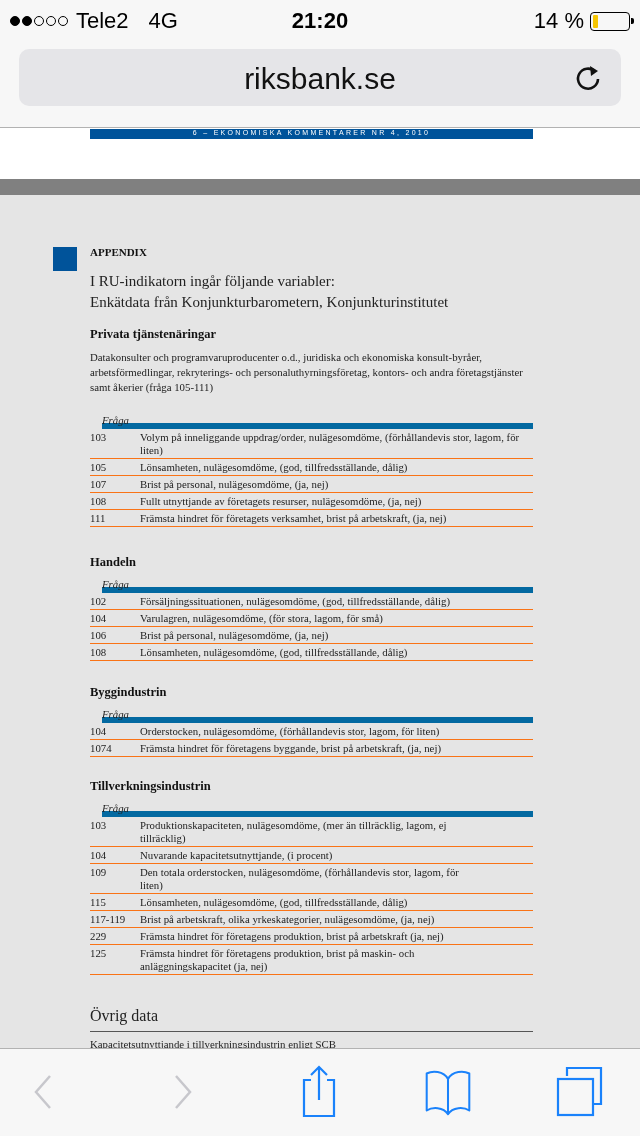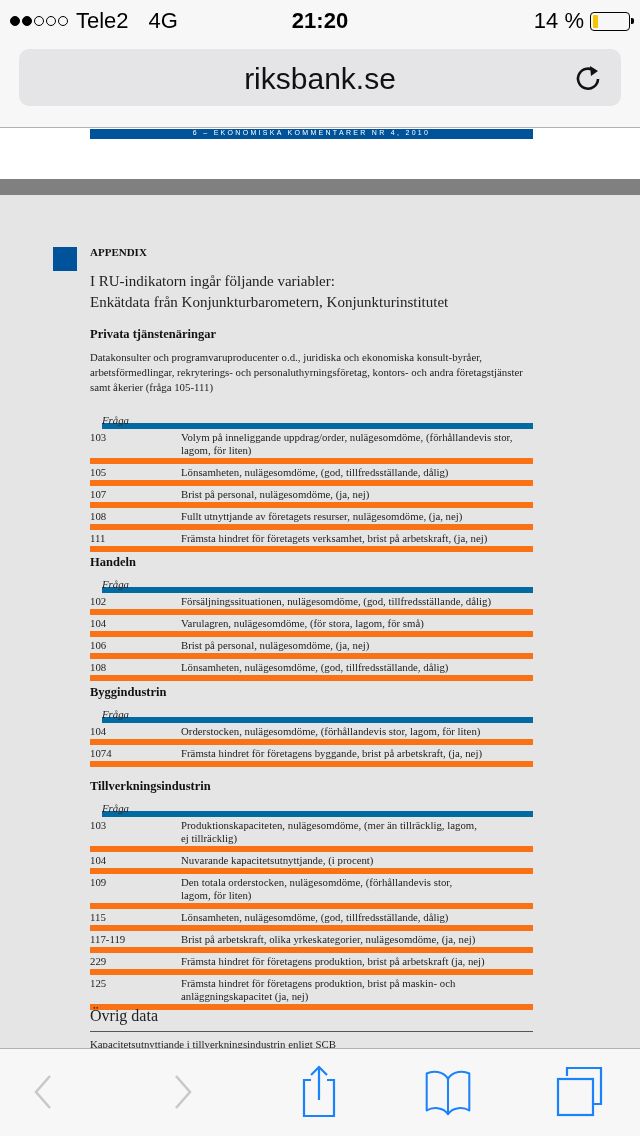--- a/index.html
+++ b/index.html
@@ -31,21 +31,21 @@
     .gap-band { position: absolute; left: 0; top: 179px; width: 640px; height: 16px; background: #808080; }
 
     .doc { position: absolute; left: 0; top: 195px; width: 640px; height: 860px; background: #e5e5e5; font-family: Liberation Serif, serif; }
     .blue-square { position: absolute; left: 53px; top: 52px; width: 24px; height: 24px; background: #00539a; }
     .appendix { position: absolute; left: 90px; top: 51px; font-size: 11px; font-weight: bold; color: #111; }
     .title { position: absolute; left: 90px; top: 76px; font-size: 15px; line-height: 21px; color: #222; }
     .section-h { position: absolute; left: 90px; font-size: 12.5px; font-weight: bold; color: #111; }
     .para { position: absolute; left: 90px; width: 445px; font-size: 10.8px; line-height: 15px; color: #222; }
     .tbl { position: absolute; left: 90px; width: 443px; font-size: 10.8px; color: #222; }
     .tbl .hdr { font-style: italic; height: 18px; line-height: 18px; border-bottom: 6px solid #0369a1; margin-left: 12px; }
-    .tbl .row { display: flex; border-bottom: 6px solid #f97316; padding: 2px 0 1px 0; line-height: 13px; gap: 41px; }
+    .tbl .row { display: flex; border-bottom: 1px solid #f97316; padding: 2px 0 1px 0; line-height: 13px; }
     .tbl .num { width: 50px; flex: none; }
     .tbl .txt { flex: 1; }
     .ovrig { position: absolute; left: 90px; top: 812px; width: 443px; font-size: 16px; color: #222; padding-bottom: 6px; border-bottom: 1px solid #555; }
     .ovrig-line { position: absolute; left: 90px; top: 843px; font-size: 10.8px; color: #222; }
 
     
     .toolbar { position: absolute; left: 0; top: 1048px; width: 640px; height: 88px; background: #f7f7f7; border-top: 1px solid #b2b2b2; }
     .tb-btn { position: absolute; top: 18px; width: 50px; height: 50px; display: flex; align-items: center; justify-content: center; }
   </style>
 </head>

